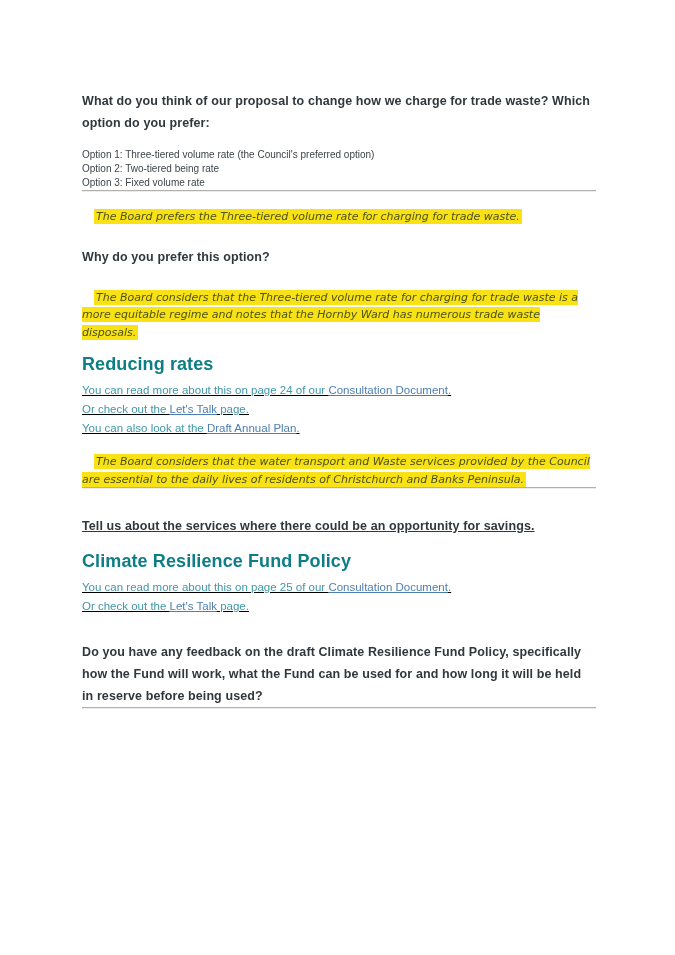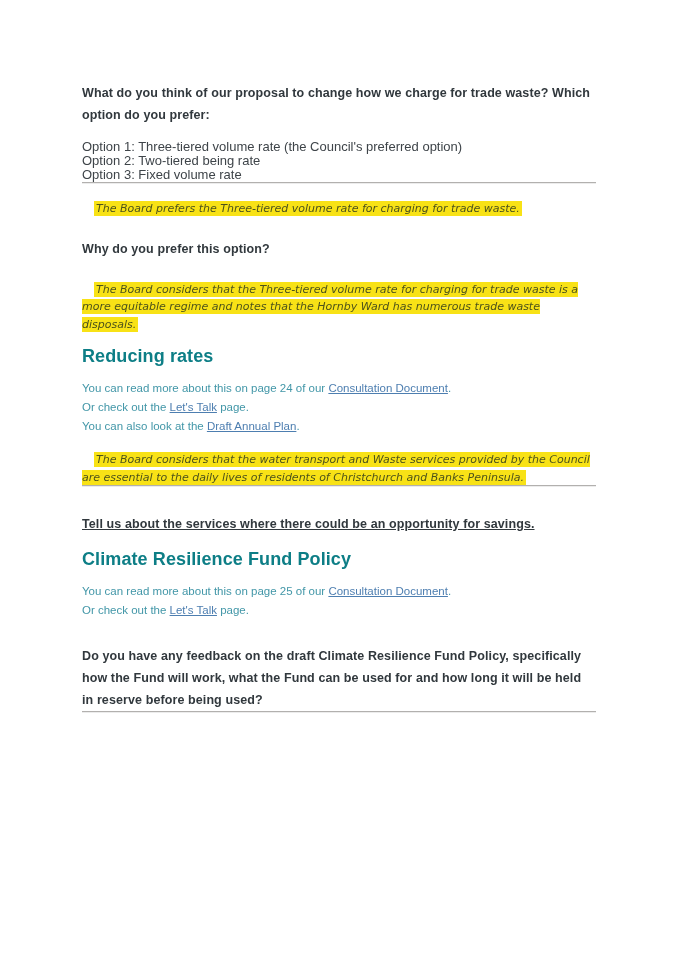--- a/index.html
+++ b/index.html
@@ -7,34 +7,34 @@
   body {
     width: 675px;
     height: 955px;
     font-family: "Liberation Sans", sans-serif;
     position: relative;
     overflow: hidden;
   }
   .page {
     position: absolute;
     left: 82px;
-    top: 4px;
+    top: 12px;
     width: 514px;
   }
   .question {
     font-size: 12.5px;
     font-weight: 700;
     color: #31383d;
     line-height: 22px;
     letter-spacing: 0.1px;
   }
   .q1 { margin-top: 78px; }
   .options {
     margin-top: 14px;
-    font-size: 13px;
+    font-size: 10px;
     color: #3e4449;
     line-height: 14px;
   }
   hr.divider {
     border: none;
     border-top: 1px solid #b2b0ae;
     border-bottom: 1px solid #ececec;
     margin: 0;
     width: 514px;
   }
@@ -65,21 +65,21 @@
     color: #0d7e86;
     margin-top: 14px;
     letter-spacing: 0.1px;
   }
   .h-climate { margin-top: 46px; }
   .teal-line {
     font-size: 11.5px;
     color: #4397a8;
     line-height: 19px;
   }
-  .teal-group { margin-top: 12px; }
+  .teal-group { margin-top: 6px; text-decoration: underline; }
   a.doc-link {
     color: #4d7eb0;
     text-decoration: underline;
     cursor: pointer;
   }
 </style>
 </head>
 <body>
 
 <div class="page">

